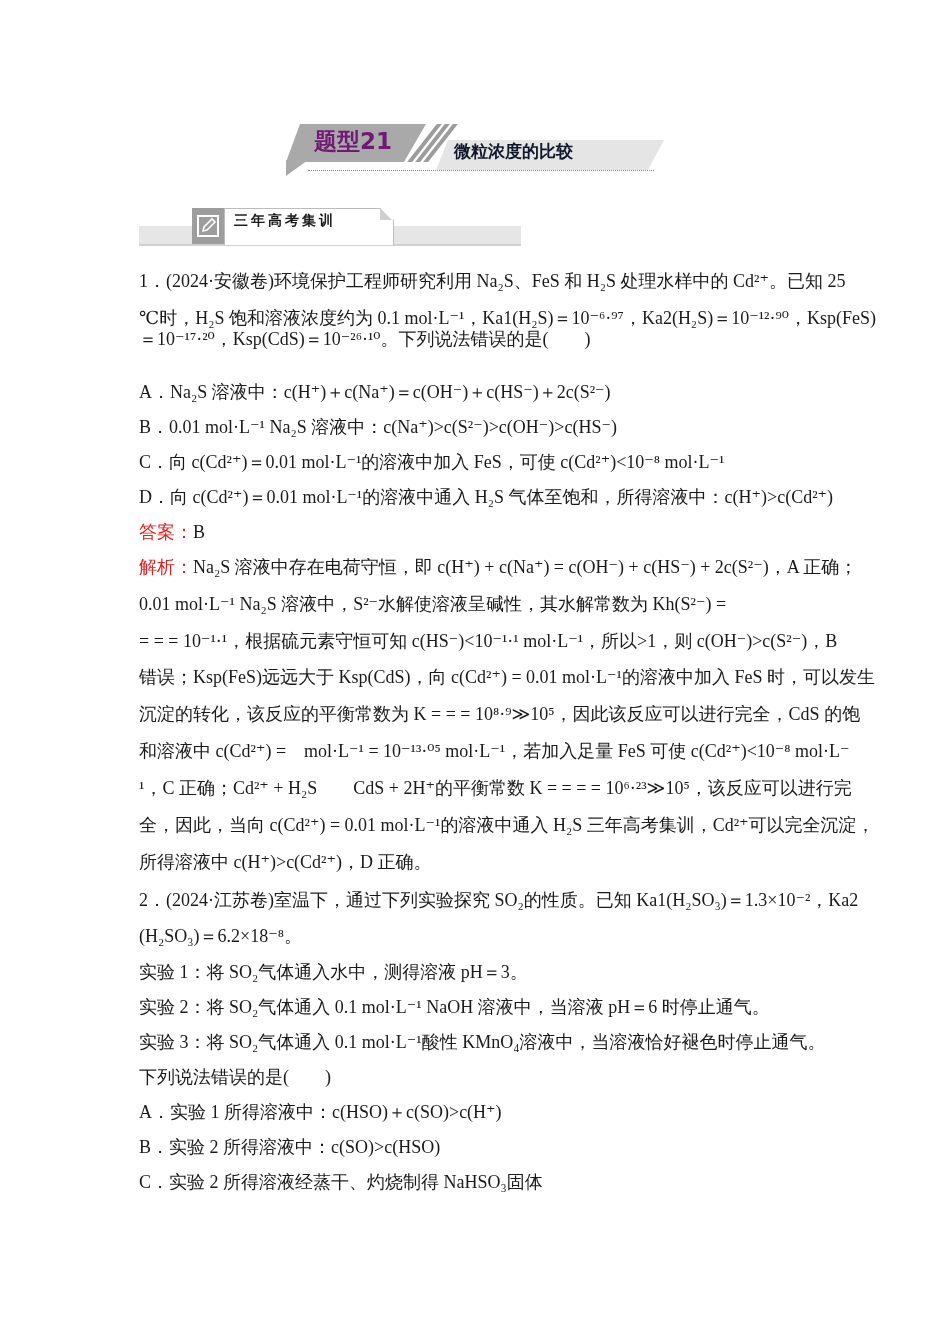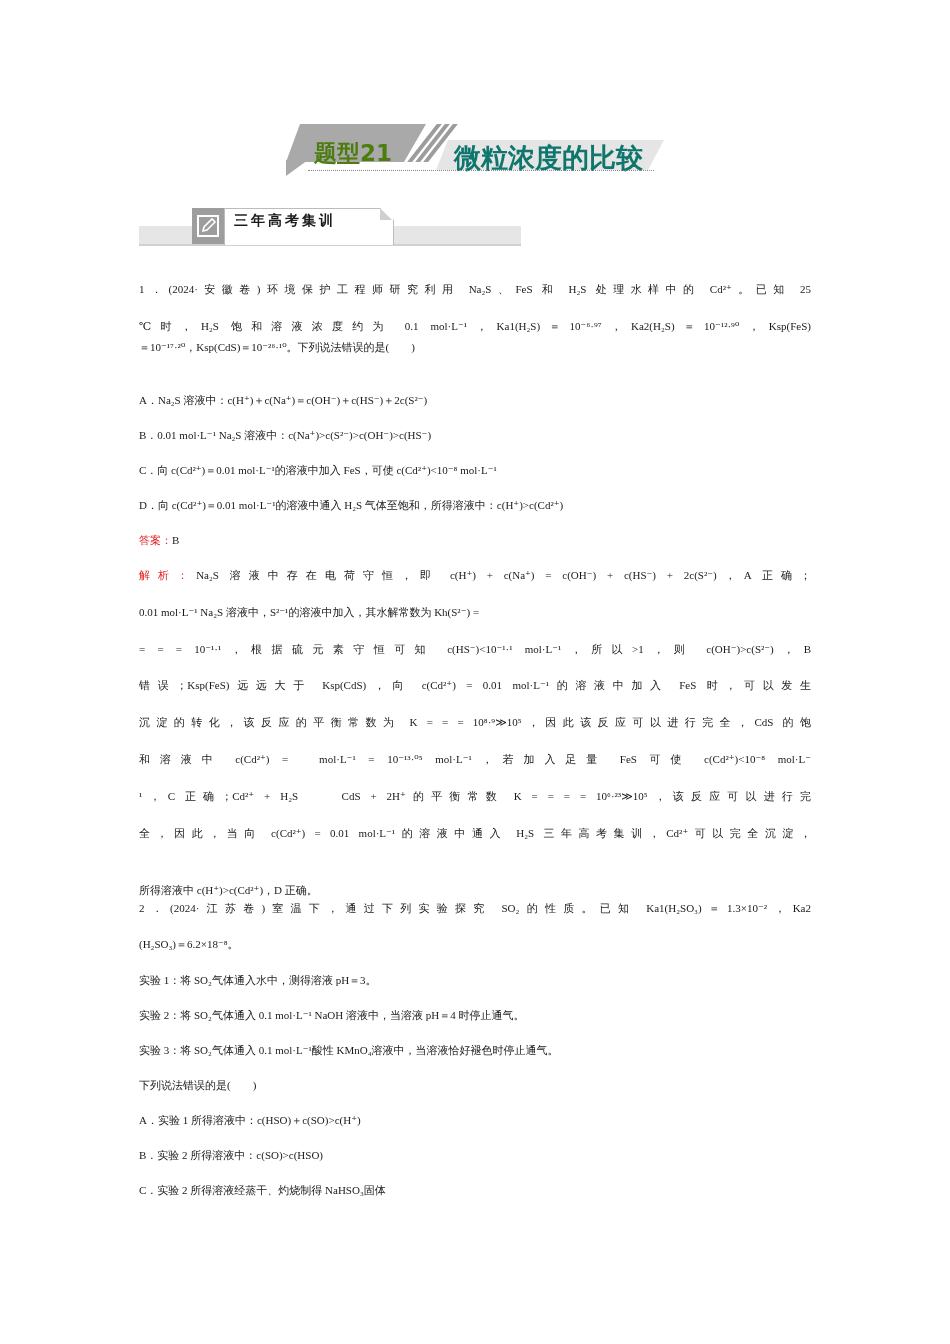--- a/index.html
+++ b/index.html
@@ -5,43 +5,43 @@
   html, body { margin: 0; padding: 0; background: #ffffff; }
   body { width: 950px; height: 1344px; position: relative; overflow: hidden;
          font-family: "Liberation Serif", "DejaVu Serif", serif; color: #1a1a1a; }
 
   
   .title-banner { position: absolute; left: 286px; top: 122px; width: 380px; height: 56px; }
   .tb-left { position: absolute; left: 0; top: 2px; width: 140px; height: 38px;
              background: #a9a9a9; clip-path: polygon(14px 0, 100% 0, 118px 100%, 0 100%); }
   .tb-left-tail { position: absolute; left: 0; top: 38px; width: 22px; height: 16px; background:#a9a9a9;
              clip-path: polygon(0 0, 100% 0, 0 100%); }
-  .tb-label { position: absolute; left: 28px; top: 16px; font-family: "DejaVu Sans", sans-serif;
-              font-size: 23px; font-weight: bold; color: #4d7c0f; letter-spacing: 0px; }
+  .tb-label { position: absolute; left: 28px; top: 4px; font-family: "DejaVu Sans", sans-serif;
+              font-size: 23px; font-weight: bold; color: #701a75; letter-spacing: 0px; }
   .tb-stripe { position: absolute; top: 2px; width: 5px; height: 38px; background: #9c9c9c; transform: skewX(-38deg); }
   .tb-right { position: absolute; left: 150px; top: 18px; width: 228px; height: 30px; background: #e5e5e5;
               clip-path: polygon(12px 0, 100% 0, 212px 100%, 0 100%); }
   .tb-subtitle { position: absolute; left: 168px; top: 18px; font-family: Liberation Mono, monospace;
-                 font-size: 27px; font-weight: bold; color: #0f766e; }
+                 font-size: 17px; font-weight: bold; color: #0f172a; }
   .tb-dots { position: absolute; left: 22px; top: 48px; width: 346px; border-top: 1px dotted #888; }
 
   
   .section-bar { position: absolute; left: 139px; top: 226px; width: 382px; height: 18px; background: #e6e6e6;
                  border-bottom: 2px solid #d0d0d0; }
   .section-icon-box { position: absolute; left: 192px; top: 208px; width: 32px; height: 36px; background: #9d9d9d; }
   .section-icon-box svg { position: absolute; left: 5px; top: 7px; }
   .section-tab { position: absolute; left: 224px; top: 208px; width: 168px; height: 36px; background: #ffffff;
                  border: 1px solid #bcbcbc; border-bottom: none; clip-path: polygon(0 0, 156px 0, 100% 12px, 100% 100%, 0 100%); }
   .section-tab-fold { position: absolute; left: 380px; top: 208px; width: 12px; height: 12px; background: #cfcfcf;
                       clip-path: polygon(0 0, 0 100%, 100% 100%); }
   .section-label { position: absolute; left: 234px; top: 212px; font-family: "DejaVu Sans", sans-serif;
                    font-size: 14px; font-weight: bold; color: #1b1b1b; letter-spacing: 3px; }
 
   
-  .line { position: absolute; left: 139px; font-size: 11px; line-height: 20px; white-space: nowrap; margin-top: 8px; }
+  .line { position: absolute; left: 139px; font-size: 18px; line-height: 20px; white-space: nowrap; }
   .j { width: 672px; text-align-last: justify; text-align: justify; }
   .red { color: #e02020; }
 </style>
 </head>
 <body>
 
 <div class="title-banner">
   <div class="tb-left"></div>
   <div class="tb-left-tail"></div>
   <span class="tb-label">题型21</span>
@@ -83,35 +83,35 @@
   <span>D．</span><span>向 c(Cd²⁺)＝0.01 mol·L⁻¹的溶液中通入 H₂S 气体至饱和，所得溶液中：c(H⁺)&gt;c(Cd²⁺)</span>
 </div>
 
 <div class="line" style="top:522px;">
   <span class="red">答案：</span><span>B</span>
 </div>
 
 <div class="line j" style="top:557px;">
   <span class="red">解析：</span><span>Na₂S 溶液中存在电荷守恒，即 c(H⁺) + c(Na⁺) = c(OH⁻) + c(HS⁻) + 2c(S²⁻)，A 正确；</span>
 </div>
-<div class="line" style="top:594px;">0.01 mol·L⁻¹ Na₂S 溶液中，S²⁻¹的溶液中加入，其水解常数为 Kh(S²⁻) =</div>
+<div class="line" style="top:594px;">0.01 mol·L⁻¹ Na₂S 溶液中，S²⁻水解使溶液呈碱性，其水解常数为 Kh(S²⁻) =</div>
 <div class="line j" style="top:631px;">= = = 10⁻¹·¹，根据硫元素守恒可知 c(HS⁻)&lt;10⁻¹·¹ mol·L⁻¹，所以&gt;1，则 c(OH⁻)&gt;c(S²⁻)，B</div>
 <div class="line j" style="top:667px;">错误；Ksp(FeS)远远大于 Ksp(CdS)，向 c(Cd²⁺) = 0.01 mol·L⁻¹的溶液中加入 FeS 时，可以发生</div>
 <div class="line j" style="top:704px;">沉淀的转化，该反应的平衡常数为 K = = = 10⁸·⁹≫10⁵，因此该反应可以进行完全，CdS 的饱</div>
 <div class="line j" style="top:741px;">和溶液中 c(Cd²⁺) =　mol·L⁻¹ = 10⁻¹³·⁰⁵ mol·L⁻¹，若加入足量 FeS 可使 c(Cd²⁺)&lt;10⁻⁸ mol·L⁻</div>
 <div class="line j" style="top:778px;">¹，C 正确；Cd²⁺ + H₂S　　CdS + 2H⁺的平衡常数 K = = = = 10⁶·²³≫10⁵，该反应可以进行完</div>
 <div class="line j" style="top:815px;">全，因此，当向 c(Cd²⁺) = 0.01 mol·L⁻¹的溶液中通入 H₂S 三年高考集训，Cd²⁺可以完全沉淀，</div>
-<div class="line" style="top:872px;">所得溶液中 c(H⁺)&gt;c(Cd²⁺)，D 正确。</div>
+<div class="line" style="top:852px;">所得溶液中 c(H⁺)&gt;c(Cd²⁺)，D 正确。</div>
 
 <div class="line j" style="top:890px;">
   <span>2．</span><span>(2024·江苏卷)</span><span>室温下，通过下列实验探究 SO₂的性质。已知 Ka1(H₂SO₃)＝1.3×10⁻²，Ka2</span>
 </div>
 <div class="line" style="top:926px;">(H₂SO₃)＝6.2×18⁻⁸。</div>
 <div class="line" style="top:962px;">实验 1：将 SO₂气体通入水中，测得溶液 pH＝3。</div>
-<div class="line" style="top:997px;">实验 2：将 SO₂气体通入 0.1 mol·L⁻¹ NaOH 溶液中，当溶液 pH＝4 时停止通气。</div>
+<div class="line" style="top:997px;">实验 2：将 SO₂气体通入 0.1 mol·L⁻¹ NaOH 溶液中，当溶液 pH＝6 时停止通气。</div>
 <div class="line" style="top:1032px;">实验 3：将 SO₂气体通入 0.1 mol·L⁻¹酸性 KMnO₄溶液中，当溶液恰好褪色时停止通气。</div>
 <div class="line" style="top:1067px;">下列说法错误的是(　　)</div>
 
 <div class="line" style="top:1102px;">
   <span>A．</span><span>实验 1 所得溶液中：c(HSO)＋c(SO)&gt;c(H⁺)</span>
 </div>
 <div class="line" style="top:1137px;">
   <span>B．</span><span>实验 2 所得溶液中：c(SO)&gt;c(HSO)</span>
 </div>
 <div class="line" style="top:1172px;text-align:center;">

